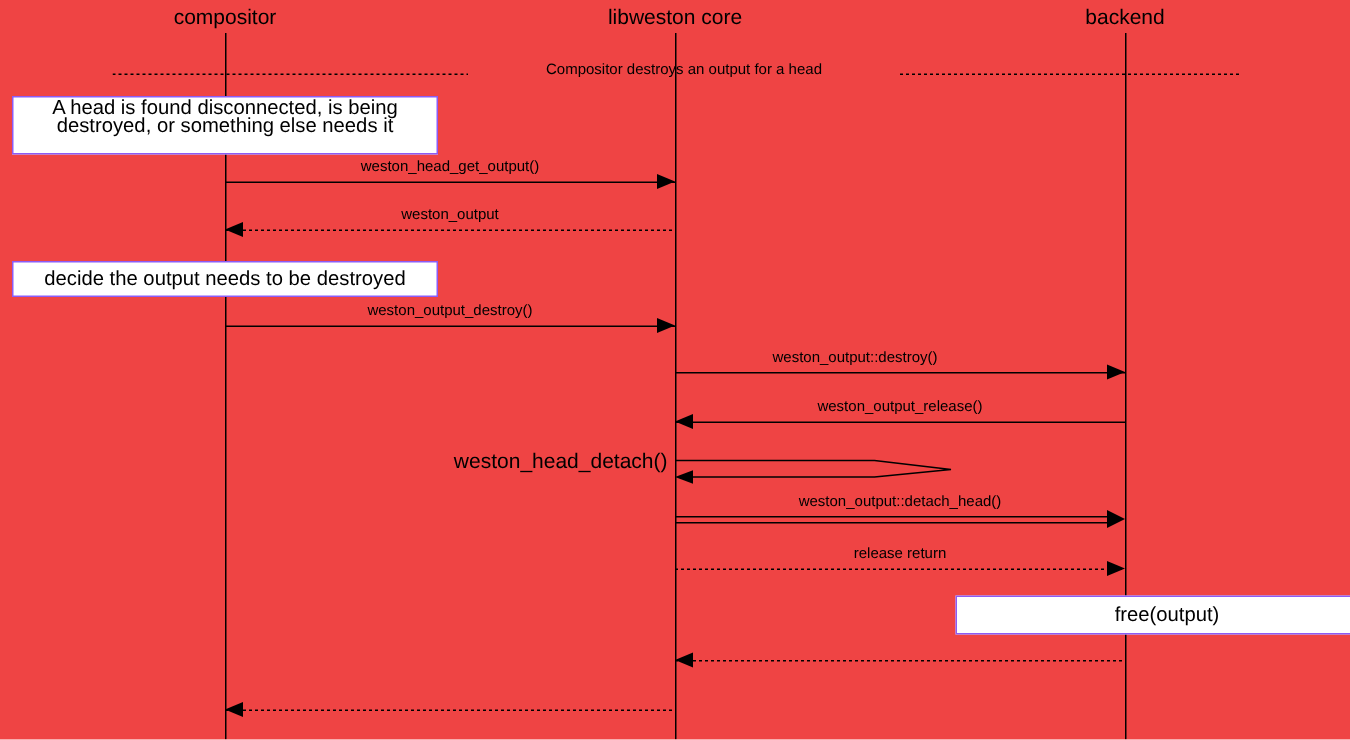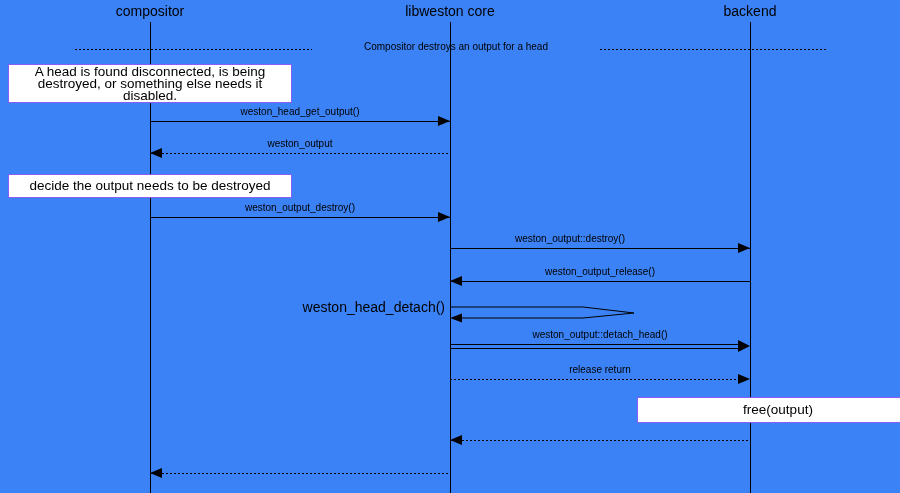--- a/index.html
+++ b/index.html
@@ -1,17 +1,17 @@
 <!DOCTYPE html>
 <html><head>
 <meta charset="utf-8">
 <style>
   html, body { margin: 0; padding: 0; background: #ffffff; }
   .diagram {
-    position: relative; width: 900px; height: 493px; background: #3b82f6;
+    position: relative; width: 900px; height: 493px; background: #ef4444;
     font-family: "Liberation Sans", "DejaVu Sans", sans-serif; color: #000;
     overflow: hidden;
   }
   .plabel {
     position: absolute; top: 4px; transform: translateX(-50%);
     font-size: 14px; line-height: 15px; white-space: nowrap; z-index: 2;
   }
   .lifeline { position: absolute; top: 22px; bottom: 0; width: 1px; background: #000; z-index: 1; }
   .dotline {
     position: absolute; height: 1px;
@@ -57,21 +57,20 @@
   <div class="lifeline" style="left:450px"></div>
   <div class="lifeline" style="left:750px"></div>
 
   <div class="dotline" style="left:75px;top:49px;width:237px"></div>
   <div class="dotline" style="left:600px;top:49px;width:228px"></div>
   <div class="msg-label" style="left:456px;top:39px">Compositor destroys an output for a head</div>
 
   <div class="note" style="left:8px;top:64px;width:282px;height:36px;padding-top:1px">
     <div class="line">A head is found disconnected, is being</div>
     <div class="line">destroyed, or something else needs it</div>
-    <div class="line">disabled.</div>
   </div>
 
   <div>
     <div class="msg-label" style="left:300px;top:104px">weston_head_get_output()</div>
     <div class="solidline" style="left:150px;top:121px;width:300px"></div>
     <div class="head-r" style="left:438px;top:116px"></div>
   </div>
 
   <div>
     <div class="msg-label" style="left:300px;top:136px">weston_output</div>

